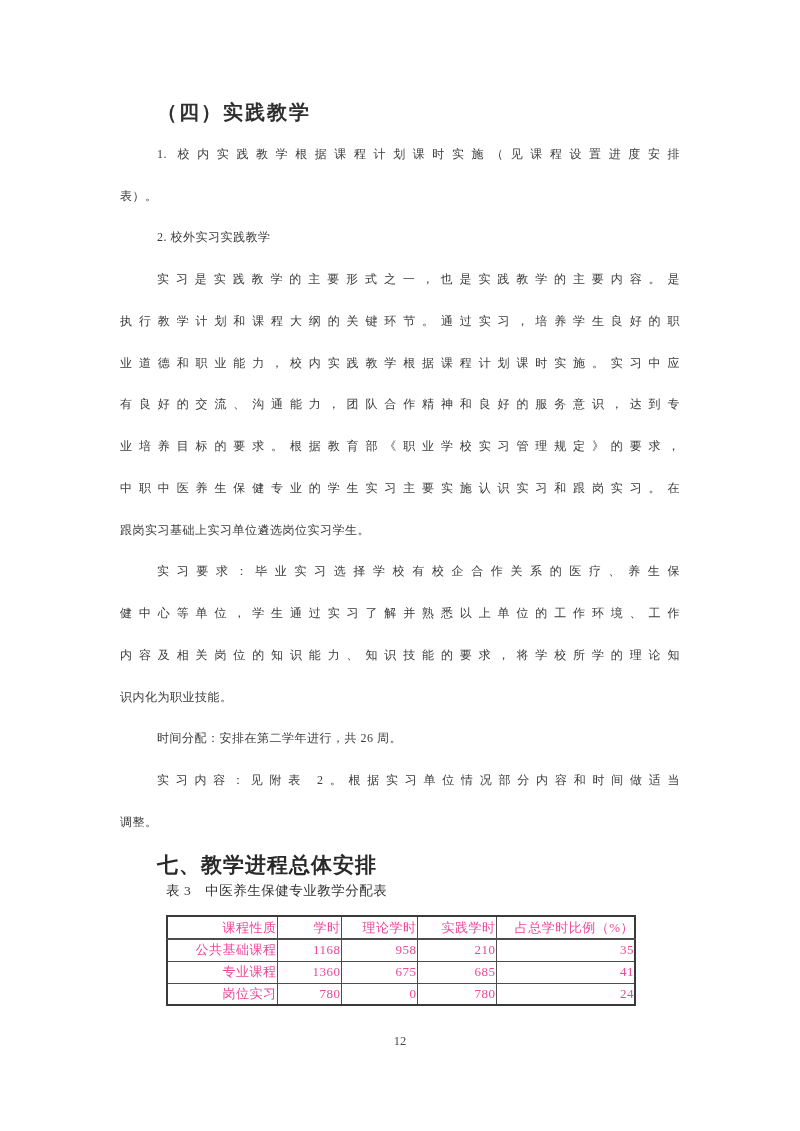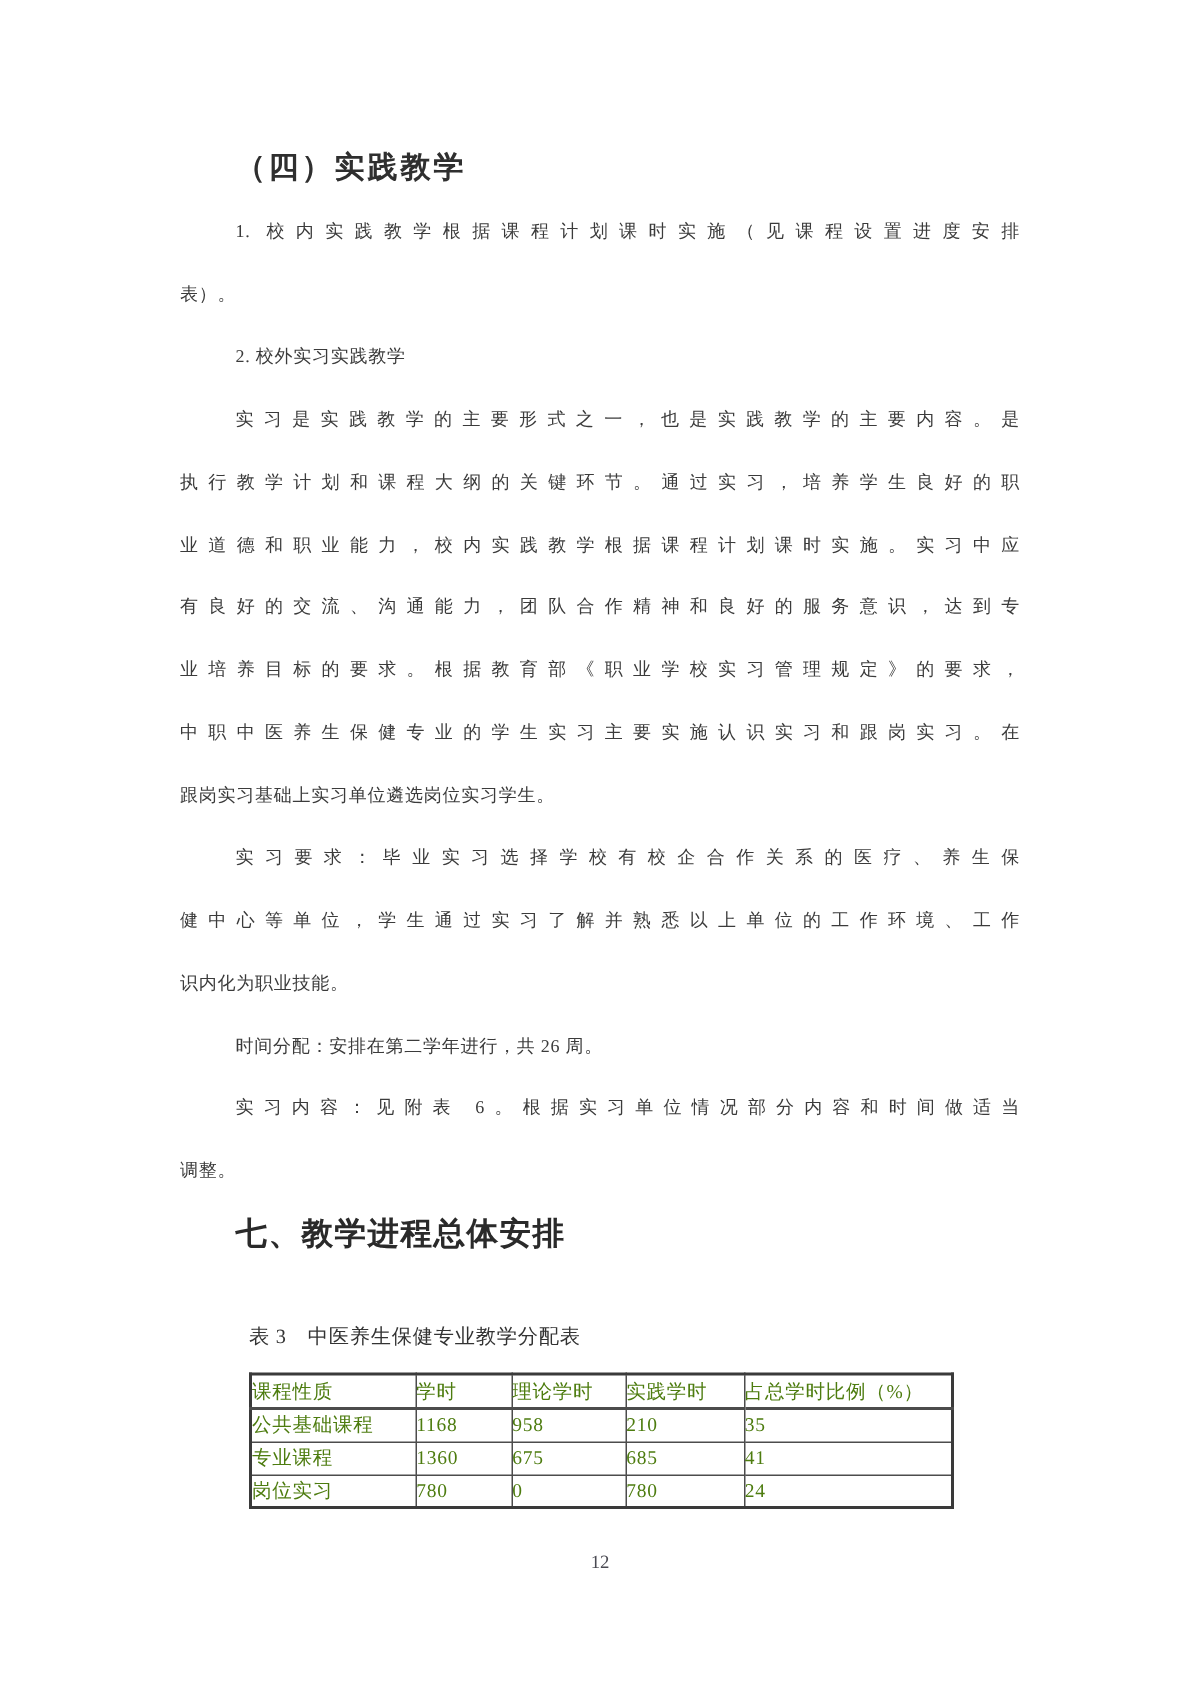--- a/index.html
+++ b/index.html
@@ -58,23 +58,23 @@
     left: 166px; top: 915px;
     width: 468px;
     border-collapse: collapse;
     border: 2px solid #3a3a3a;
     table-layout: fixed;
   }
   .alloc-table th, .alloc-table td {
     border: 1px solid #4c4c4c;
     font-size: 13px;
     font-weight: 400;
-    text-align: left;
+    text-align: right;
     vertical-align: middle;
-    color: #4d7c0f;
+    color: #ec4899;
     letter-spacing: 0.5px;
   }
   .alloc-table th { height: 23px; border-bottom-width: 2px; }
   .alloc-table td { height: 22px; }
   .page-footer {
     position: absolute;
     left: 0; top: 1034px;
     width: 800px;
     text-align: center;
     font-size: 12.5px;
@@ -93,23 +93,24 @@
     <div class="line indent">2. 校外实习实践教学</div>
     <div class="line indent full">实习是实践教学的主要形式之一，也是实践教学的主要内容。是</div>
     <div class="line full">执行教学计划和课程大纲的关键环节。通过实习，培养学生良好的职</div>
     <div class="line full">业道德和职业能力，校内实践教学根据课程计划课时实施。实习中应</div>
     <div class="line full">有良好的交流、沟通能力，团队合作精神和良好的服务意识，达到专</div>
     <div class="line full">业培养目标的要求。根据教育部《职业学校实习管理规定》的要求，</div>
     <div class="line full">中职中医养生保健专业的学生实习主要实施认识实习和跟岗实习。在</div>
     <div class="line">跟岗实习基础上实习单位遴选岗位实习学生。</div>
     <div class="line indent full">实习要求：毕业实习选择学校有校企合作关系的医疗、养生保</div>
     <div class="line full">健中心等单位，学生通过实习了解并熟悉以上单位的工作环境、工作</div>
+    <div class="line full">内容及相关岗位的知识能力、知识技能的要求，将学校所学的理论知</div>
     <div class="line">识内化为职业技能。</div>
     <div class="line indent">时间分配：安排在第二学年进行，共 26 周。</div>
-    <div class="line indent full">实习内容：见附表 6。根据实习单位情况部分内容和时间做适当</div>
+    <div class="line indent full">实习内容：见附表 2。根据实习单位情况部分内容和时间做适当</div>
     <div class="line">调整。</div>
     <div class="line h2 indent">七、教学进程总体安排</div>
   </div>
 
   <div class="table-caption">表 3　中医养生保健专业教学分配表</div>
 
   <table class="alloc-table">
     <colgroup>
       <col style="width:110px">
       <col style="width:64px">

